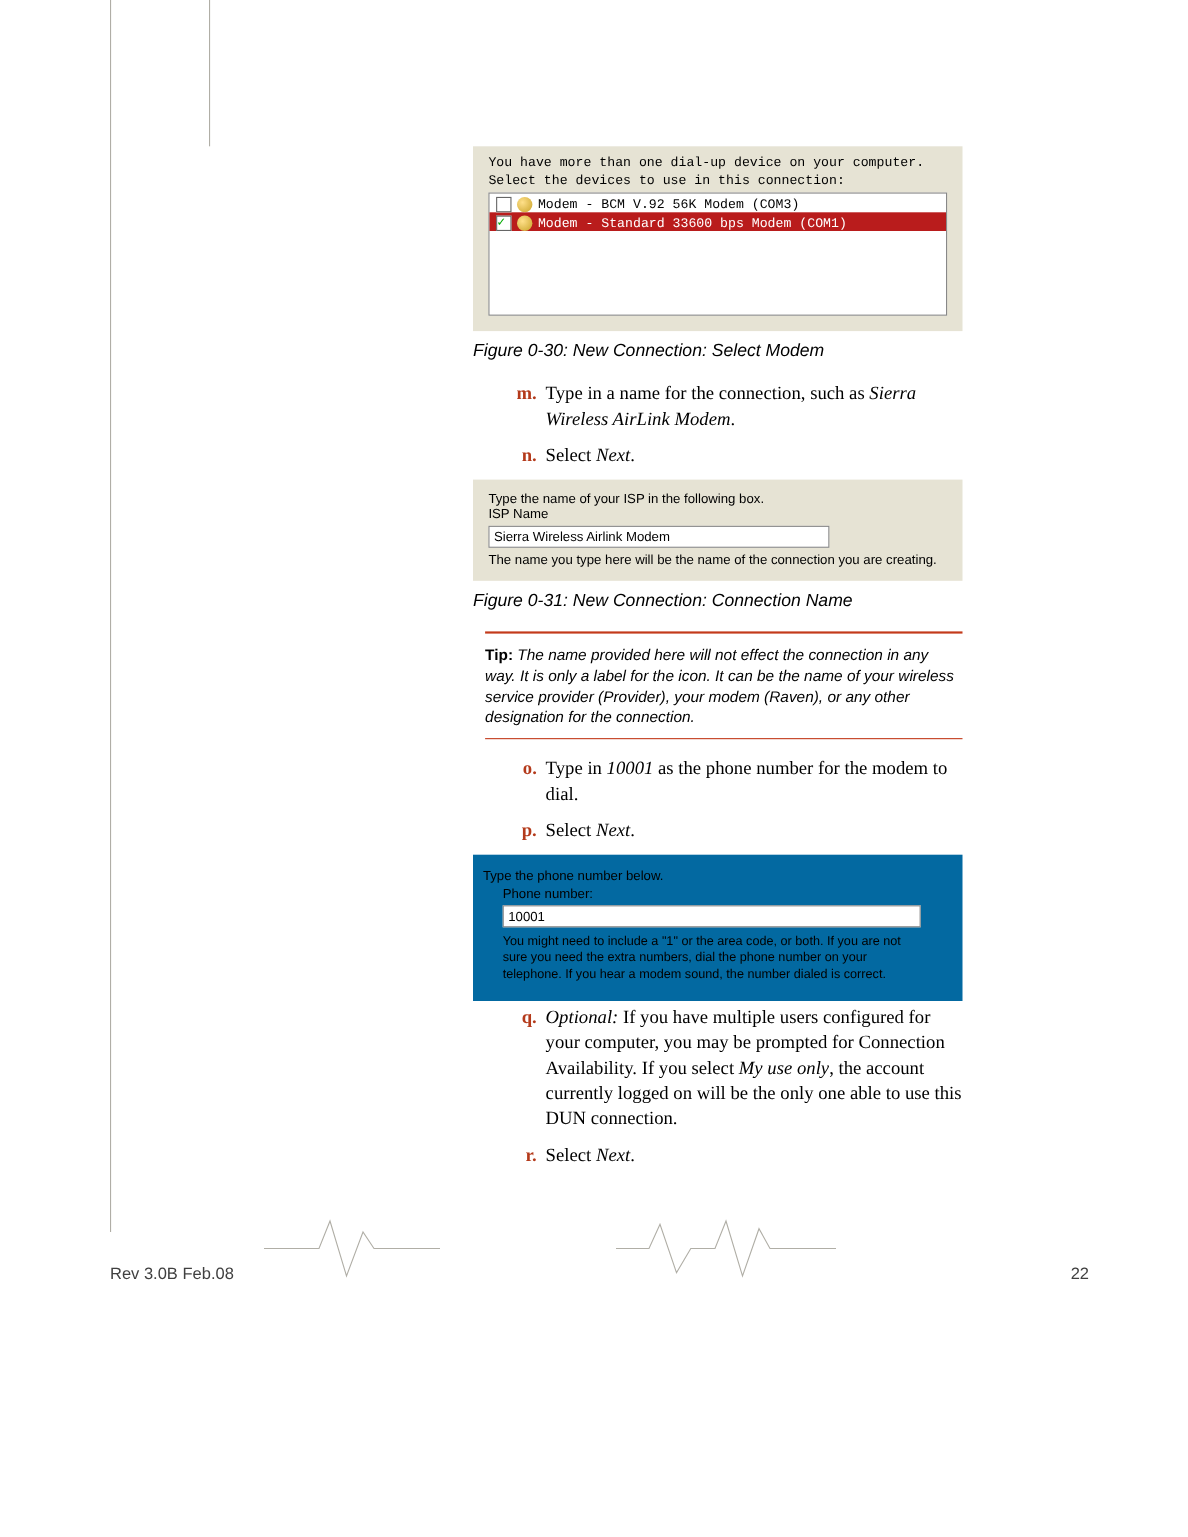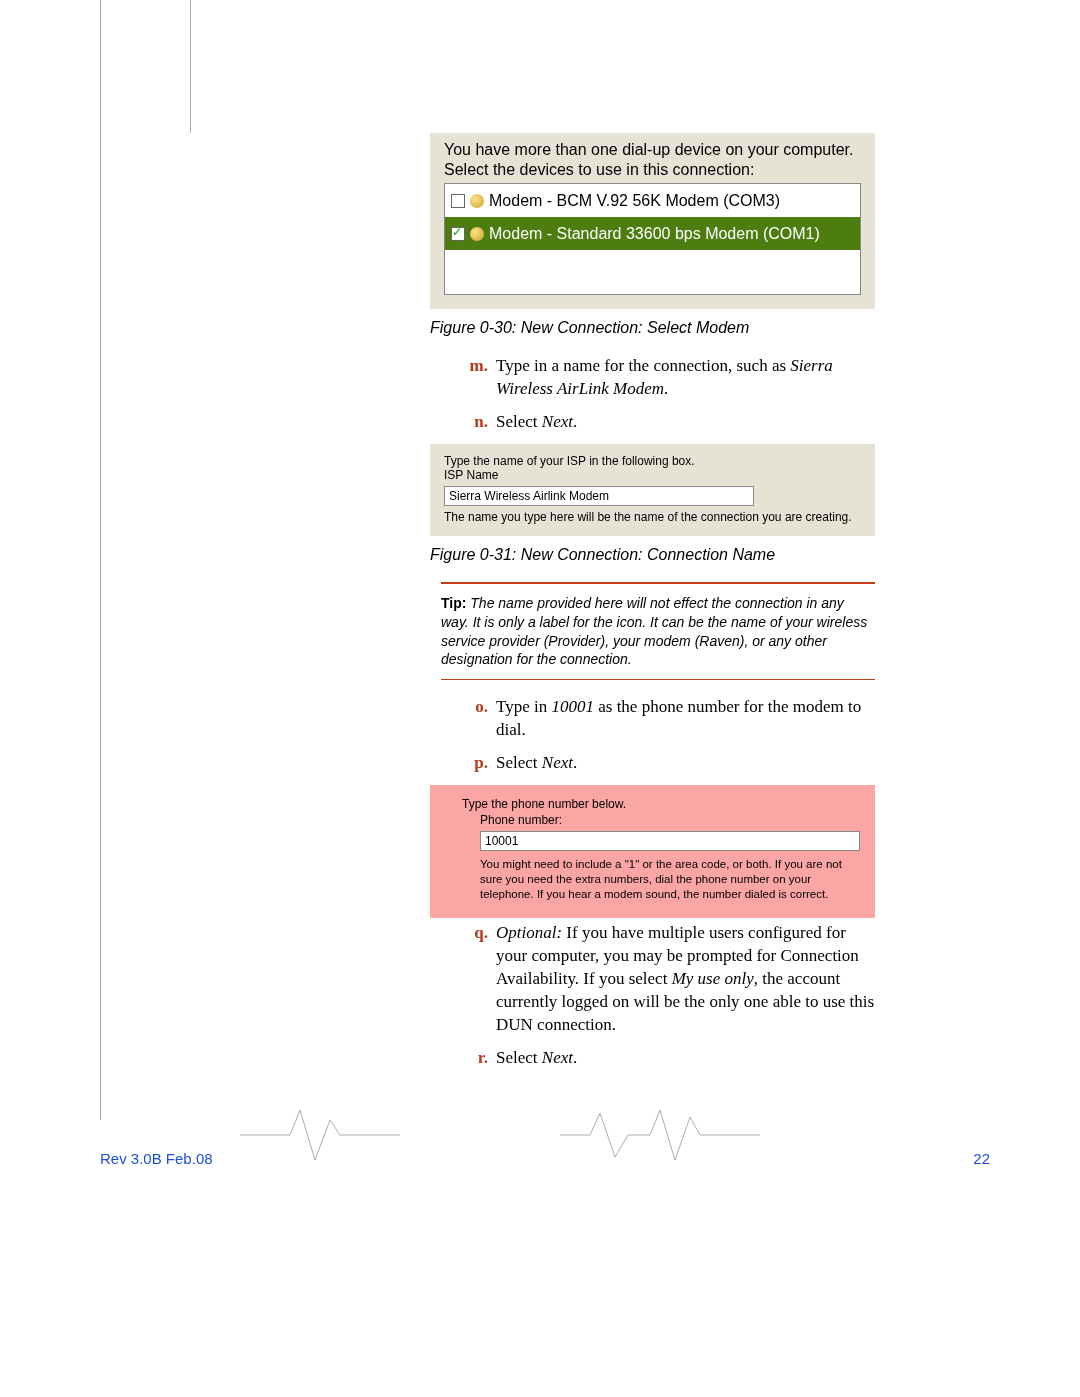--- a/index.html
+++ b/index.html
@@ -1,45 +1,45 @@
 <!DOCTYPE html>
 <html><head>
 <meta charset="utf-8">
 <style>
 html,body{margin:0;padding:0;background:#fff;font-family:"Times New Roman",serif;color:#000}
 .page{position:relative;width:1080px;height:1397px;margin:0 auto}
 .frame-v{position:absolute;left:100px;top:0;width:1px;height:1120px;background:#b0aea6}
 .frame-v2{position:absolute;left:190px;top:0;width:1px;height:133px;background:#b0aea6}
 .content{position:absolute;left:430px;top:133px;width:445px}
-.ff{font-family:Liberation Sans, sans-serif;font-size:16px;color:#000}
+.ff{font-family:Liberation Mono, monospace;font-size:12px;color:#000}
 .dlg1{background:#e6e3d4;padding:6px 14px 14px 14px}
 .dlg1 p{margin:2px 0}
 .modembox{background:#fff;border:1px solid #888;margin-top:4px;height:110px}
-.modemrow{display:flex;align-items:center;height:33px;padding:0 6px;gap:5px}
-.modemrow.sel{background:#4d7c0f;color:#fff}
+.modemrow{display:flex;align-items:flex-end;height:17px;padding:0 6px;gap:5px}
+.modemrow.sel{background:#b91c1c;color:#fff}
 .cb{width:12px;height:12px;border:1px solid #666;background:#fff;display:inline-block;position:relative}
 .cb.chk{background:#fff}
 .cb.chk::after{content:"✓";position:absolute;top:-3px;left:0;font-size:12px;color:#0a0}
 .globe{width:14px;height:14px;border-radius:50%;background:radial-gradient(circle at 5px 5px,#ffe08a,#c9a227);display:inline-block}
 .caption{font-family:Arial,Helvetica,sans-serif;font-style:italic;font-size:16px;margin:10px 0 18px 0}
 .step{display:flex;margin:4px 0 10px 30px;font-size:17px;line-height:1.35}
 .step .b{color:#b43a1b;font-weight:bold;width:28px;flex-shrink:0;text-align:right;padding-right:8px}
 .step .t{flex:1}
 .i{font-style:italic}
 .dlg2{background:#e6e3d4;padding:10px 14px 12px 14px}
 .dlg2 .lbl{font-family:Arial,Helvetica,sans-serif;font-size:12px;margin:0 0}
 .txtin{border:1px solid #888;background:#fff;padding:2px 4px;font-family:Arial,Helvetica,sans-serif;font-size:12px;width:300px;margin:4px 0}
 .tipbox{border-top:2px solid #c33a1b;border-bottom:1px solid #c33a1b;padding:10px 0;font-family:Arial,Helvetica,sans-serif;font-size:14px;font-style:italic;line-height:1.35;margin:8px 0 16px 11px}
 .tipbox b{font-weight:bold;font-style:normal}
 .tipbox b::after{content:" "}
-.dlg3{background:#fca5a5;padding:10px 14px 16px 32px}
+.dlg3{background:#0369a1;padding:10px 14px 16px 9px}
 .dlg3 .lbl{font-family:Arial,Helvetica,sans-serif;font-size:12px;margin:2px 0}
 .dlg3 .txtin{width:370px;margin-left:18px}
 .dlg3 .hint{font-family:Arial,Helvetica,sans-serif;font-size:11.5px;margin:6px 0 0 18px;line-height:1.3;max-width:380px}
-.footer{position:absolute;left:100px;right:90px;top:1150px;font-family:Arial,Helvetica,sans-serif;font-size:15px;color:#1d4ed8}
+.footer{position:absolute;left:100px;right:90px;top:1150px;font-family:Arial,Helvetica,sans-serif;font-size:15px;color:#404040}
 .footer .pg{position:absolute;right:0}
 .wave{position:absolute;top:1105px;stroke:#b0aea6;stroke-width:1;fill:none}
 </style>
 </head>
 <body>
 <div class="page">
 <div class="frame-v"></div>
 <div class="frame-v2"></div>
 
 <div class="content">

